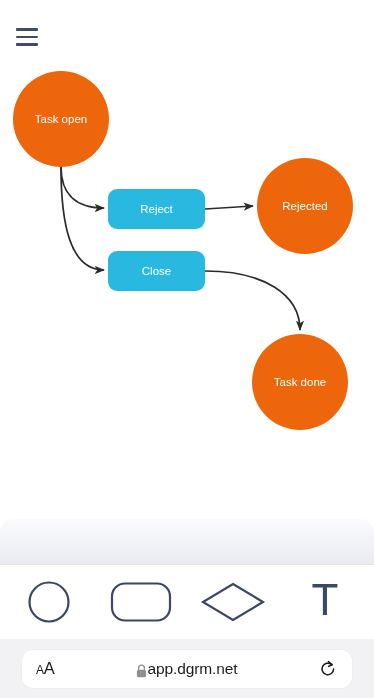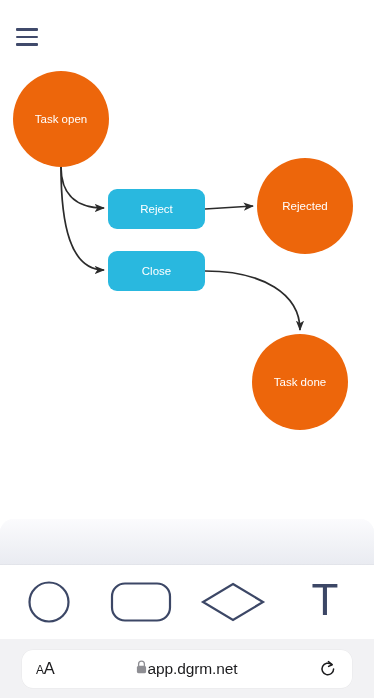--- a/index.html
+++ b/index.html
@@ -140,21 +140,21 @@
     align-items: baseline;
     color: #1c1c1e;
     cursor: pointer;
     letter-spacing: -0.2px;
   }
   #text-size-button .small-a { font-size: 12px; }
   #text-size-button .big-a { font-size: 16.5px; }
   #url-group {
     width: 100%;
     display: flex;
-    align-items: flex-start;
+    align-items: flex-end;
     justify-content: center;
     gap: 0;
   }
   #lock-icon { display: block; }
   #url-text {
     font-size: 15.5px;
     color: #1c1c1e;
     letter-spacing: -0.1px;
   }
   #reload-button {

